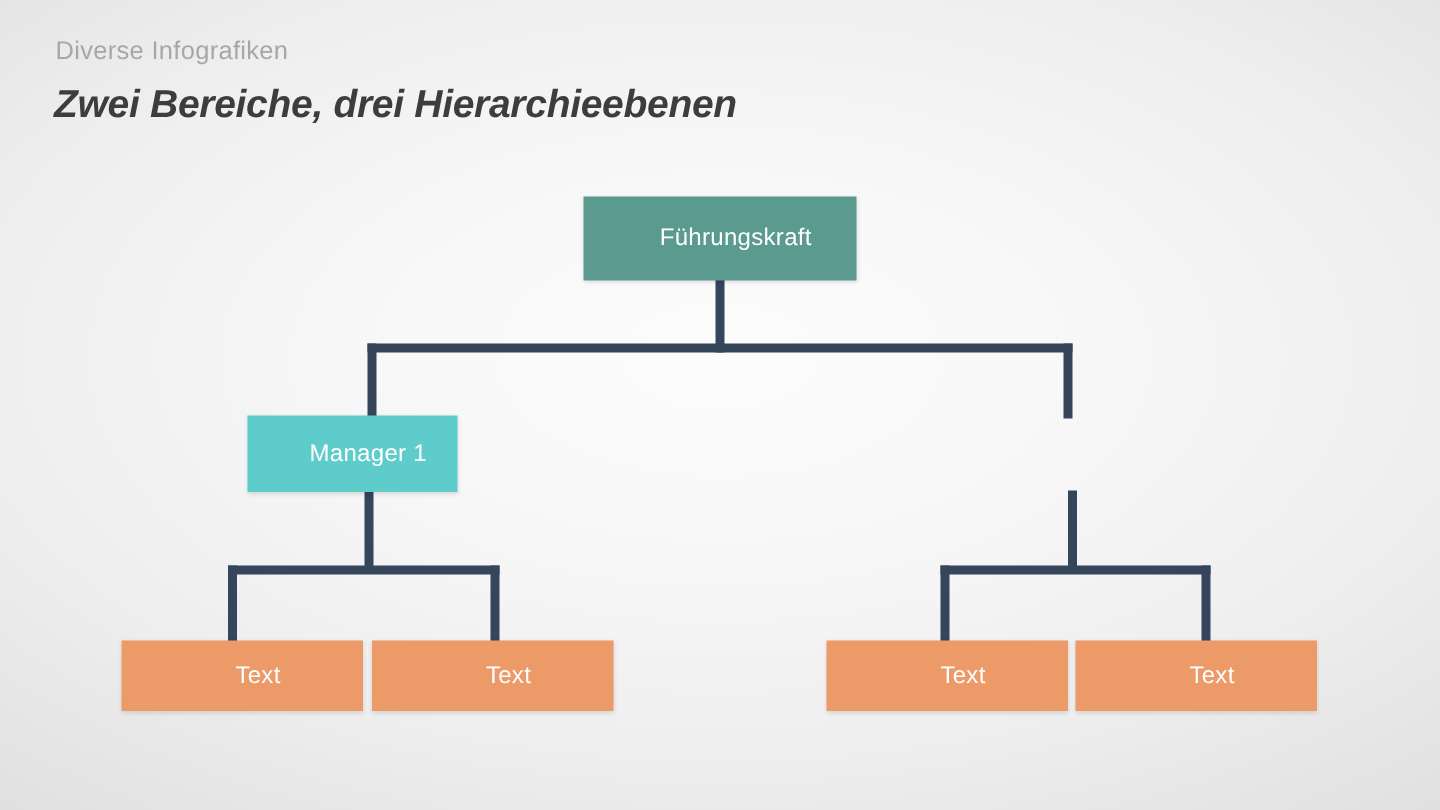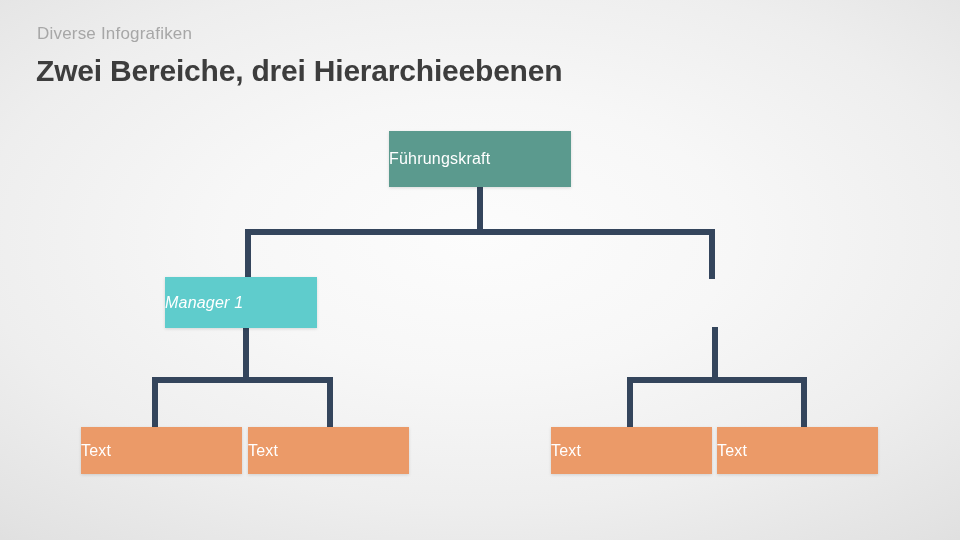--- a/index.html
+++ b/index.html
@@ -28,44 +28,46 @@
     top: 24px;
     font-size: 17px;
     letter-spacing: 0.2px;
     color: #a7a7a7;
     white-space: nowrap;
   }
   .title {
     position: absolute;
     left: 36px;
     top: 54px;
-    font-size: 30px;
+    font-size: 26px;
     font-weight: bold;
     letter-spacing: -0.2px;
     color: #3d3d3d;
     white-space: nowrap;
+    font-style: italic;
   }
 
   
   .conn {
     position: absolute;
     background: #34455c;
   }
 
   
   .node {
     position: absolute;
     display: flex;
     align-items: center;
-    justify-content: flex-start;
+    justify-content: center;
     color: #ffffff;
     font-size: 16px;
     letter-spacing: 0.2px;
     box-shadow: 0 1px 3px rgba(0,0,0,0.13);
     box-sizing: border-box;
+    padding-left: 21px;
   }
   .node.lvl1 { background: #5b9a8e; font-size: 16px; }
   .node.lvl2 { background: #5fcccc; }
   .node.lvl3 { background: #eb9a68; }
 </style>
 </head>
 <body>
 
 <div id="slide">
 
@@ -84,21 +86,21 @@
 
   <div class="conn" style="left:712px; top:327px; width:6px; height:54px;"></div>
   <div class="conn" style="left:627px; top:377px; width:180px; height:6px;"></div>
   <div class="conn" style="left:627px; top:377px; width:6px; height:52px;"></div>
   <div class="conn" style="left:801px; top:377px; width:6px; height:52px;"></div>
 
   <div class="node lvl1" style="left:389px; top:131px; width:182px; height:56px;">
     <span>Führungskraft</span>
   </div>
 
-  <div class="node lvl2" style="left:165px; top:277px; width:152px; height:51px;font-style:italic;">
+  <div class="node lvl2" style="left:165px; top:277px; width:140px; height:51px;">
     <span>Manager 1</span>
   </div>
 
   <div class="node lvl3" style="left:81px; top:427px; width:161px; height:47px;">
     <span>Text</span>
   </div>
   <div class="node lvl3" style="left:248px; top:427px; width:161px; height:47px;">
     <span>Text</span>
   </div>
   <div class="node lvl3" style="left:551px; top:427px; width:161px; height:47px;">

